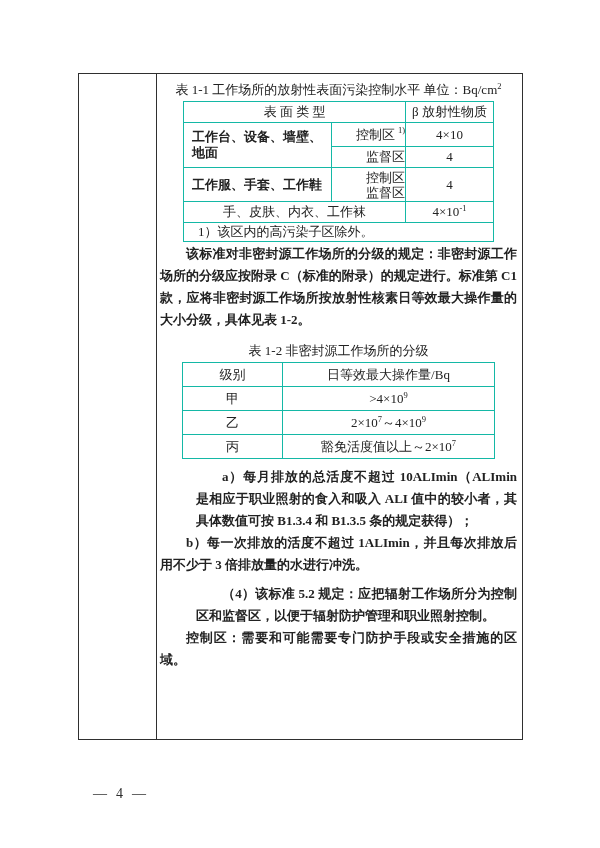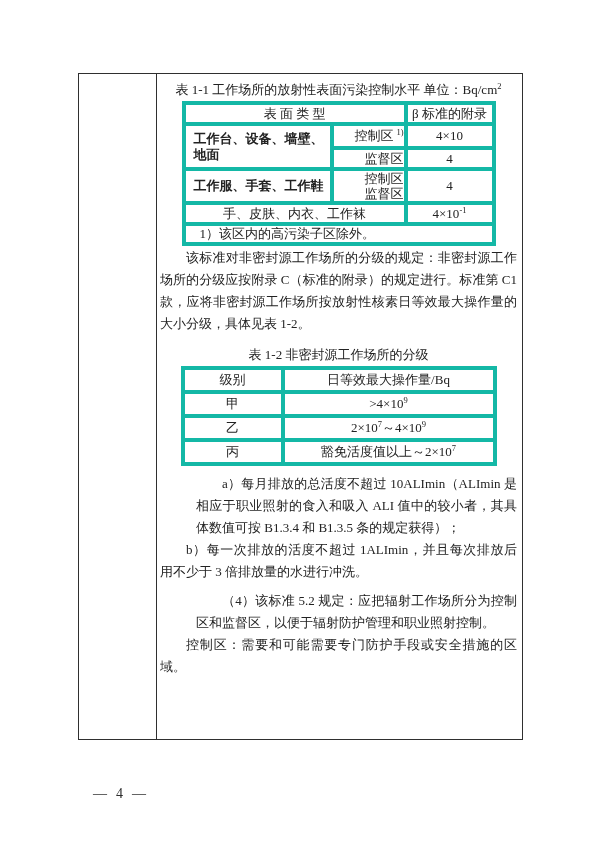--- a/index.html
+++ b/index.html
@@ -43,21 +43,21 @@
   .t2-caption { margin-top: 9px; }
   table {
     border-collapse: collapse;
     margin: 0 auto;
     font-size: 13px;
     table-layout: fixed;
   }
   .t1 { width: 310px; }
   .t2 { width: 312px; }
   td {
-    border: 4px solid #14b8a6;
+    border: 1px solid #14b8a6;
     padding: 0;
     vertical-align: middle;
     line-height: 16px;
   }
   .center { text-align: center; }
   .pad-l { padding-left: 8px; text-align: left; font-weight: bold; }
   .pad-zone { padding-left: 6px; text-align: right; }
   .h-header { height: 21px; }
   .h-r1 { height: 24px; }
   .h-r2 { height: 21px; }
@@ -69,20 +69,21 @@
   sup {
     font-size: 8.5px;
     line-height: 0;
     vertical-align: super;
   }
   sup.spaced { margin-left: 3px; }
   .para {
     margin: 0;
     text-indent: 2em;
     text-align: justify;
+    font-weight: bold;
   }
   .gap-t { margin-top: 7px; margin-left: 36px; }
   .para-first { margin-top: 1px; }
   .footer {
     position: absolute;
     left: 93px; top: 786px;
     font-size: 14px;
     color: #2c2c2c;
     letter-spacing: 1px;
   }
@@ -101,21 +102,21 @@
 
       <table class="t1">
         <colgroup>
             <col style="width:148px">
             <col style="width:74px">
             <col style="width:88px">
           </colgroup>
         <tbody>
             <tr class="h-header">
           <td colspan="2" class="center">表 面 类 型</td>
-          <td class="center">β 标准的附录</td>
+          <td class="center">β 放射性物质</td>
         </tr>
         <tr class="h-r1">
           <td rowspan="2" class="pad-l">工作台、设备、墙壁、地面</td>
           <td class="pad-zone"><span>控制区</span><sup class="spaced">1)</sup></td>
           <td class="center">4×10</td>
         </tr>
         <tr class="h-r2">
           <td class="pad-zone">监督区</td>
           <td class="center">4</td>
         </tr>

